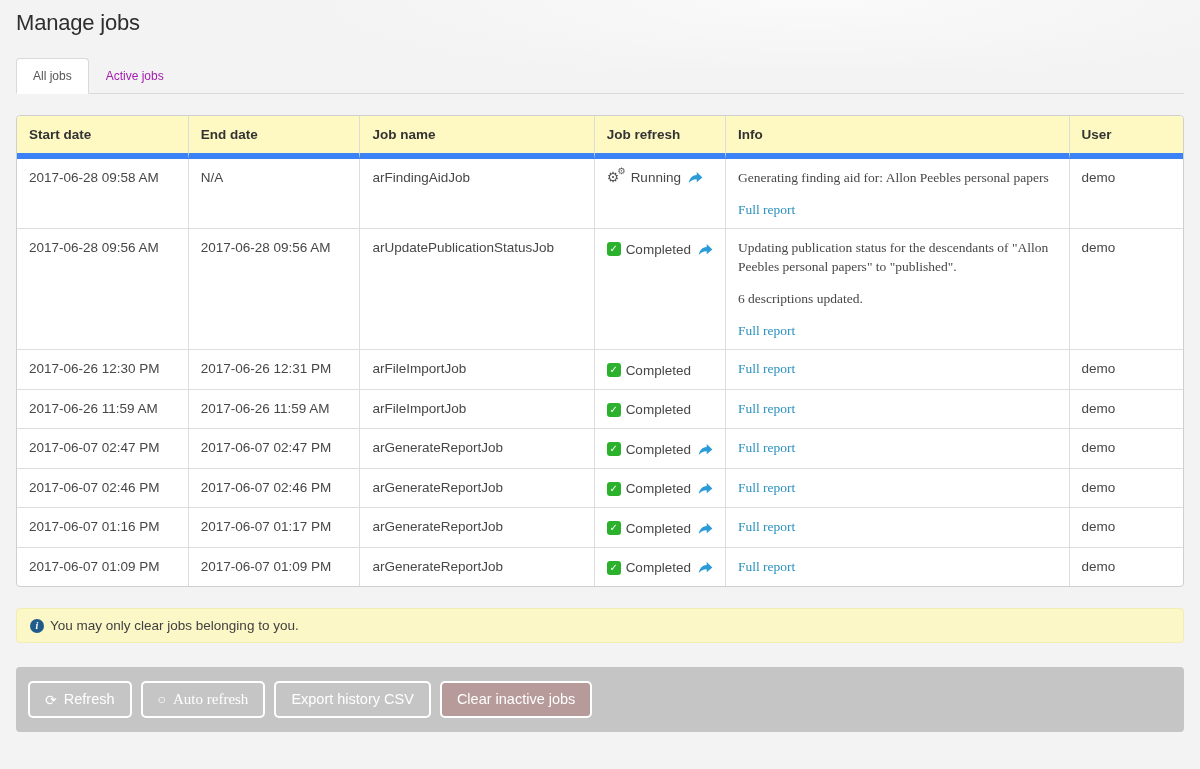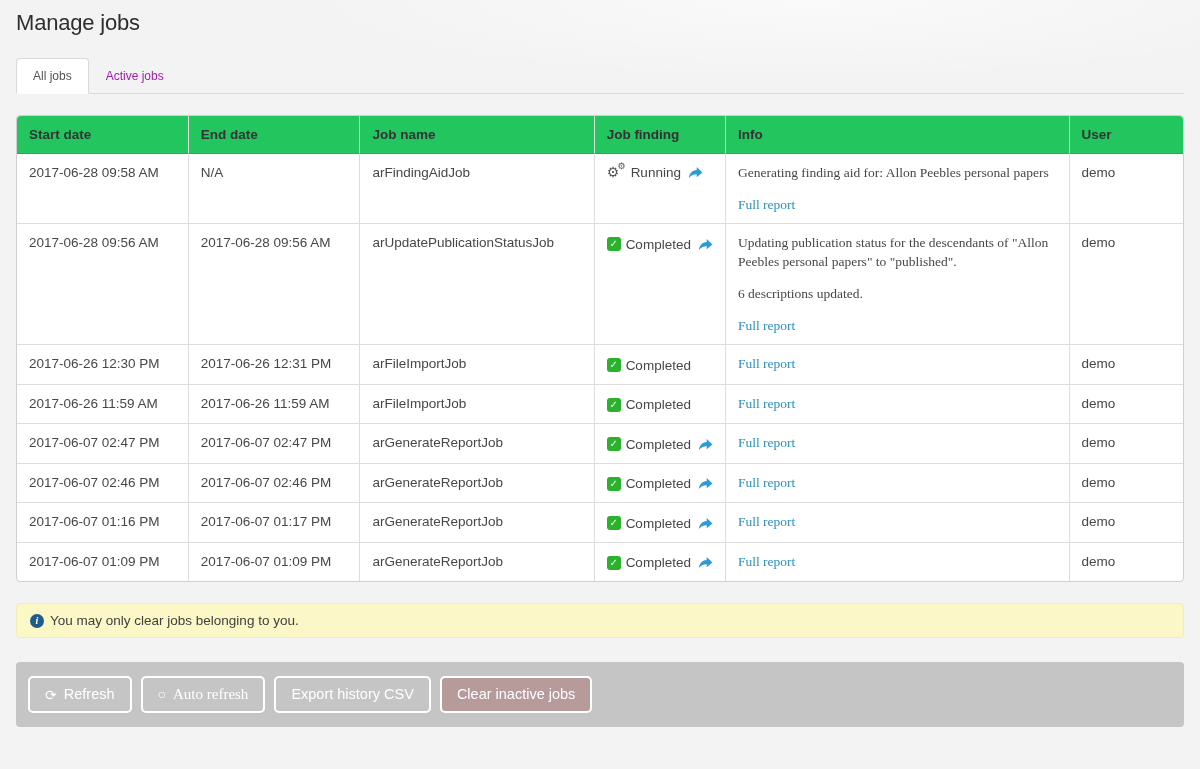--- a/index.html
+++ b/index.html
@@ -41,22 +41,22 @@
     border: 1px solid #cfcfcf; border-radius: 4px;
     font-size: 13.5px;
   }
   table.jobs th, table.jobs td {
     vertical-align: top; text-align: left;
     padding: 9px 12px; line-height: 19px;
     border-left: 1px solid #ddd;
   }
   table.jobs th:first-child, table.jobs td:first-child { border-left: none; }
   table.jobs thead th {
-    background: #22c55e; color: #333; font-weight: bold; font-size: 13.5px;
-    border-bottom: 1px solid #3b82f6;
+    background: #fef9c3; color: #333; font-weight: bold; font-size: 13.5px;
+    border-bottom: 6px solid #3b82f6;
   }
   table.jobs thead th:first-child { border-top-left-radius: 4px; }
   table.jobs thead th:last-child { border-top-right-radius: 4px; }
   table.jobs tbody td { border-top: 1px solid #ddd; color: #474747; }
   table.jobs tbody tr:first-child td { border-top: none; }
 
   td.info p { margin: 0 0 13px 0; font-family: Liberation Serif, serif; }
   td.info p:last-child { margin-bottom: 0; }
   a.report-link { color: #2a90bd; text-decoration: none; cursor: pointer; display: inline-block; }
 
@@ -121,21 +121,21 @@
         <col style="width:235px">
       <col style="width:117px">
         <col style="width:351px">
         <col style="width:116px">
     </colgroup>
     <thead>
       <tr>
         <th>Start date</th>
         <th>End date</th>
         <th>Job name</th>
-        <th>Job finding</th>
+        <th>Job refresh</th>
         <th>Info</th>
         <th>User</th>
       </tr>
     </thead>
     <tbody>
         <tr>
           <td>2017-06-28 09:58 AM</td>
           <td>N/A</td>
           <td>arFindingAidJob</td>
           <td><span class="status-wrap">

